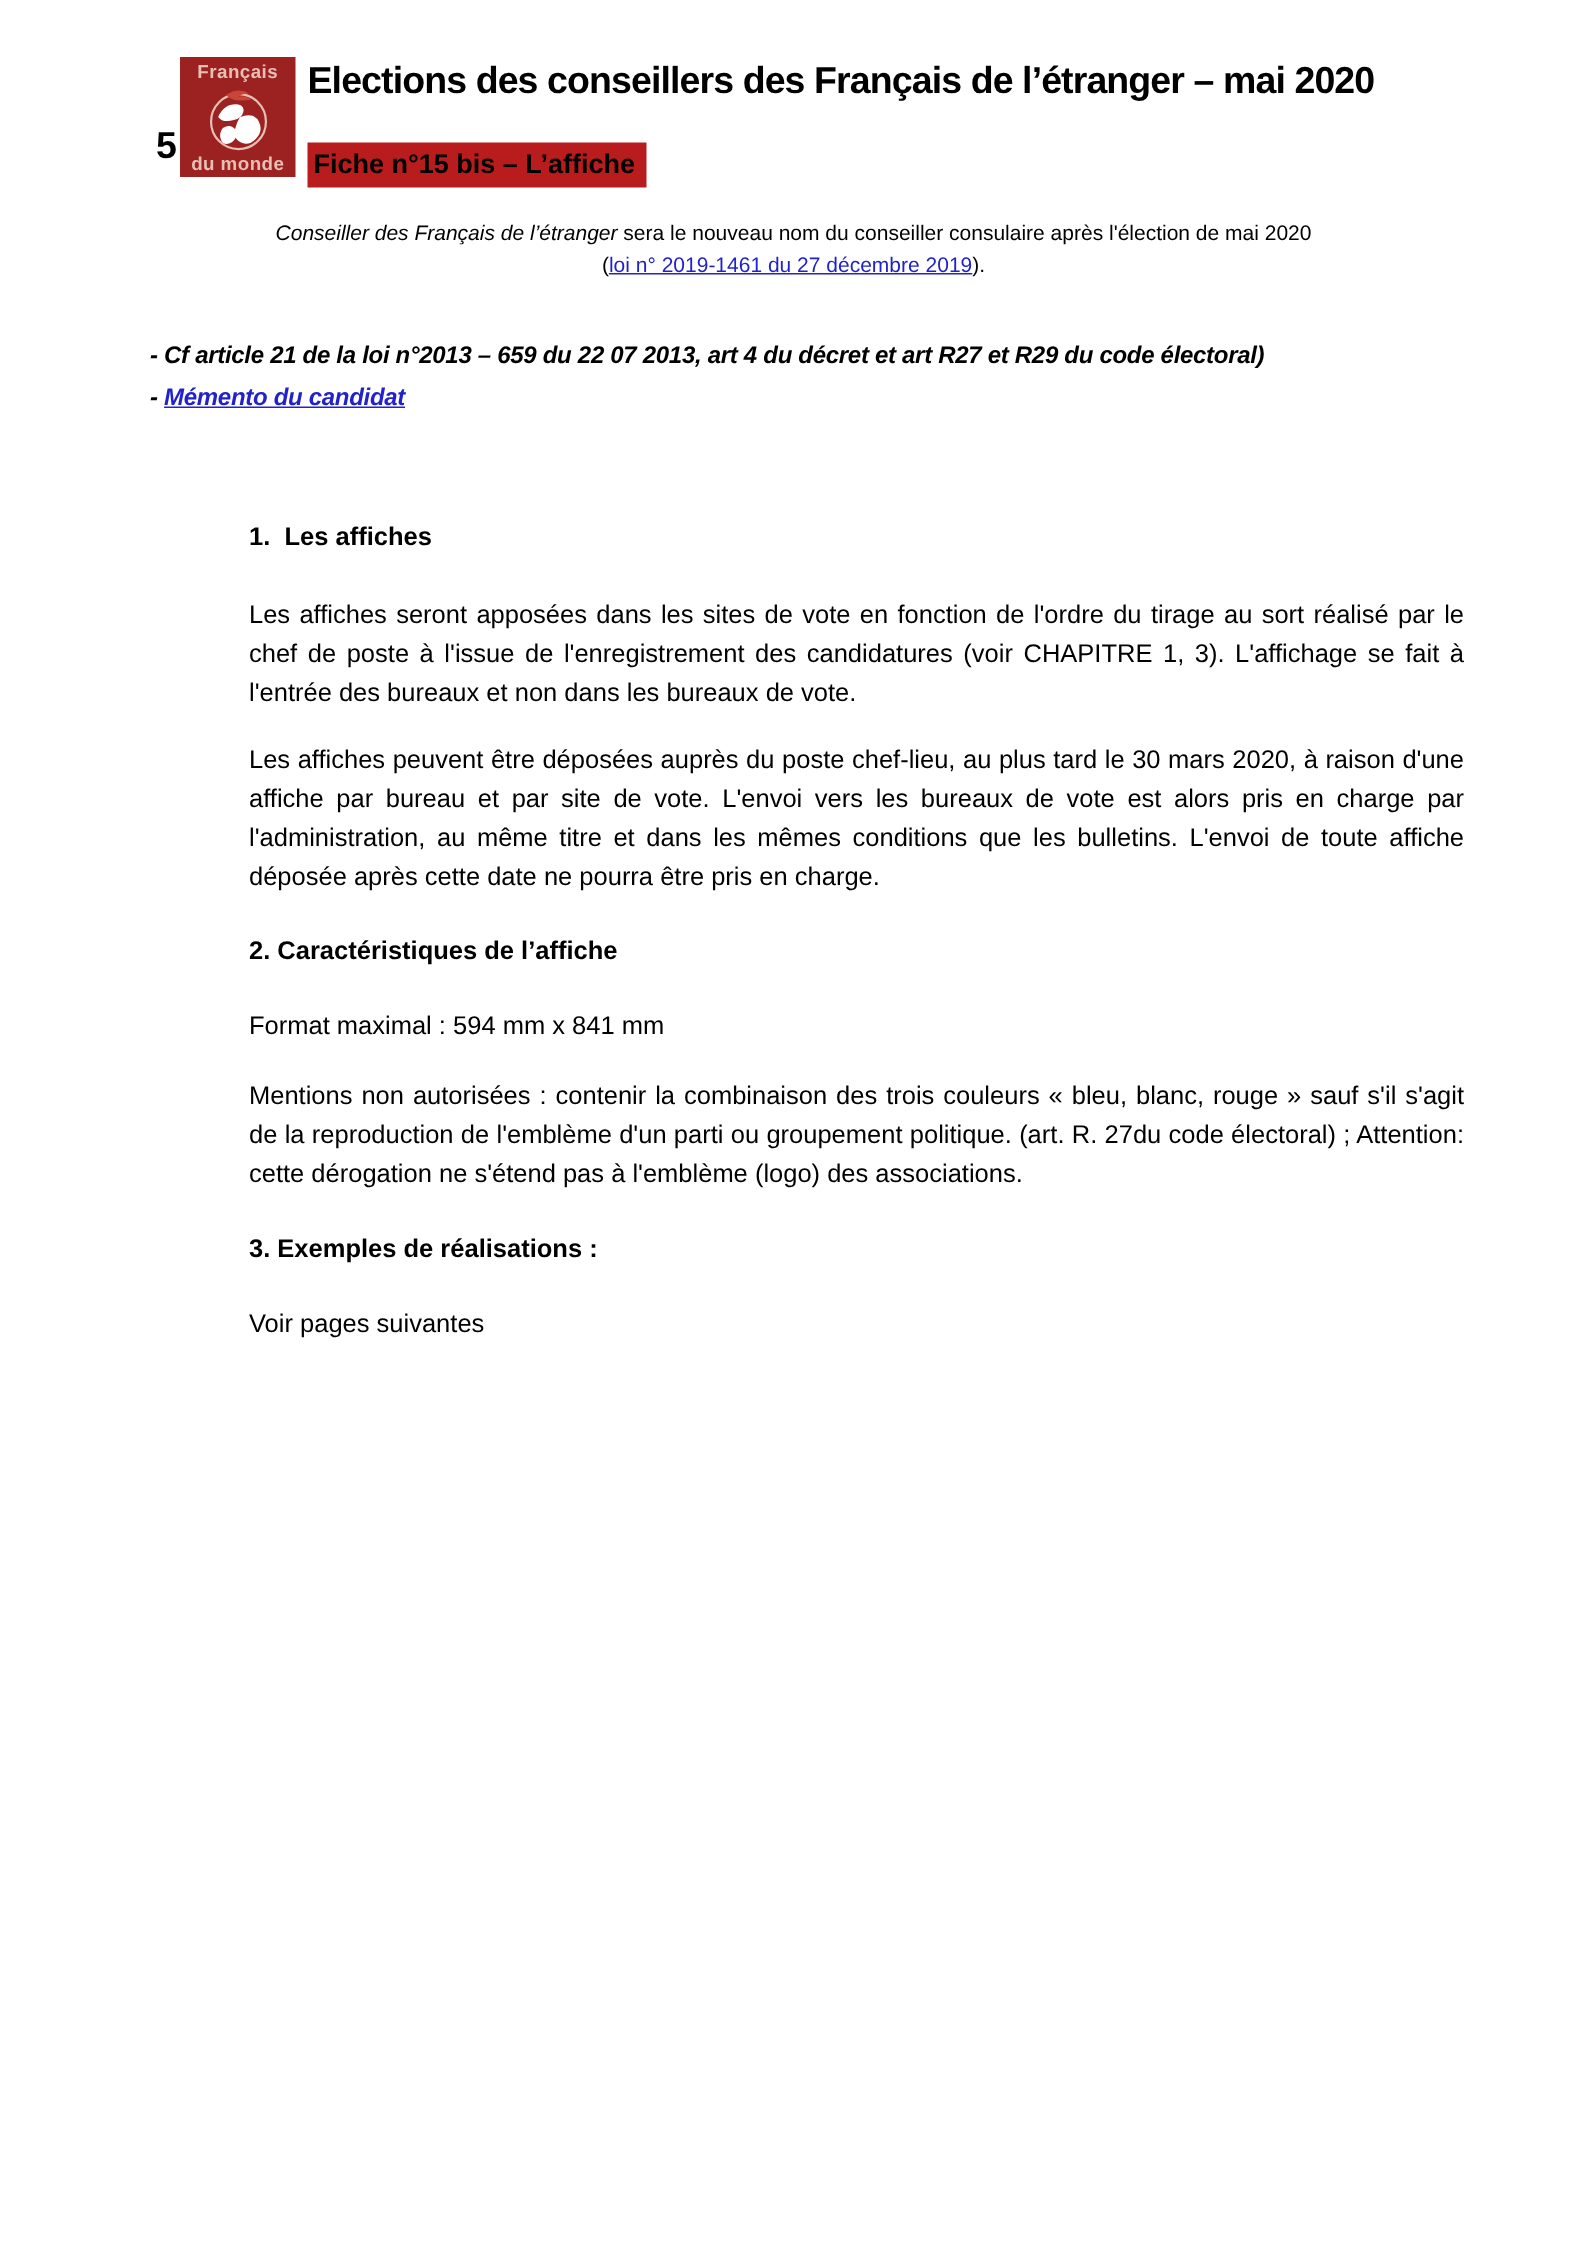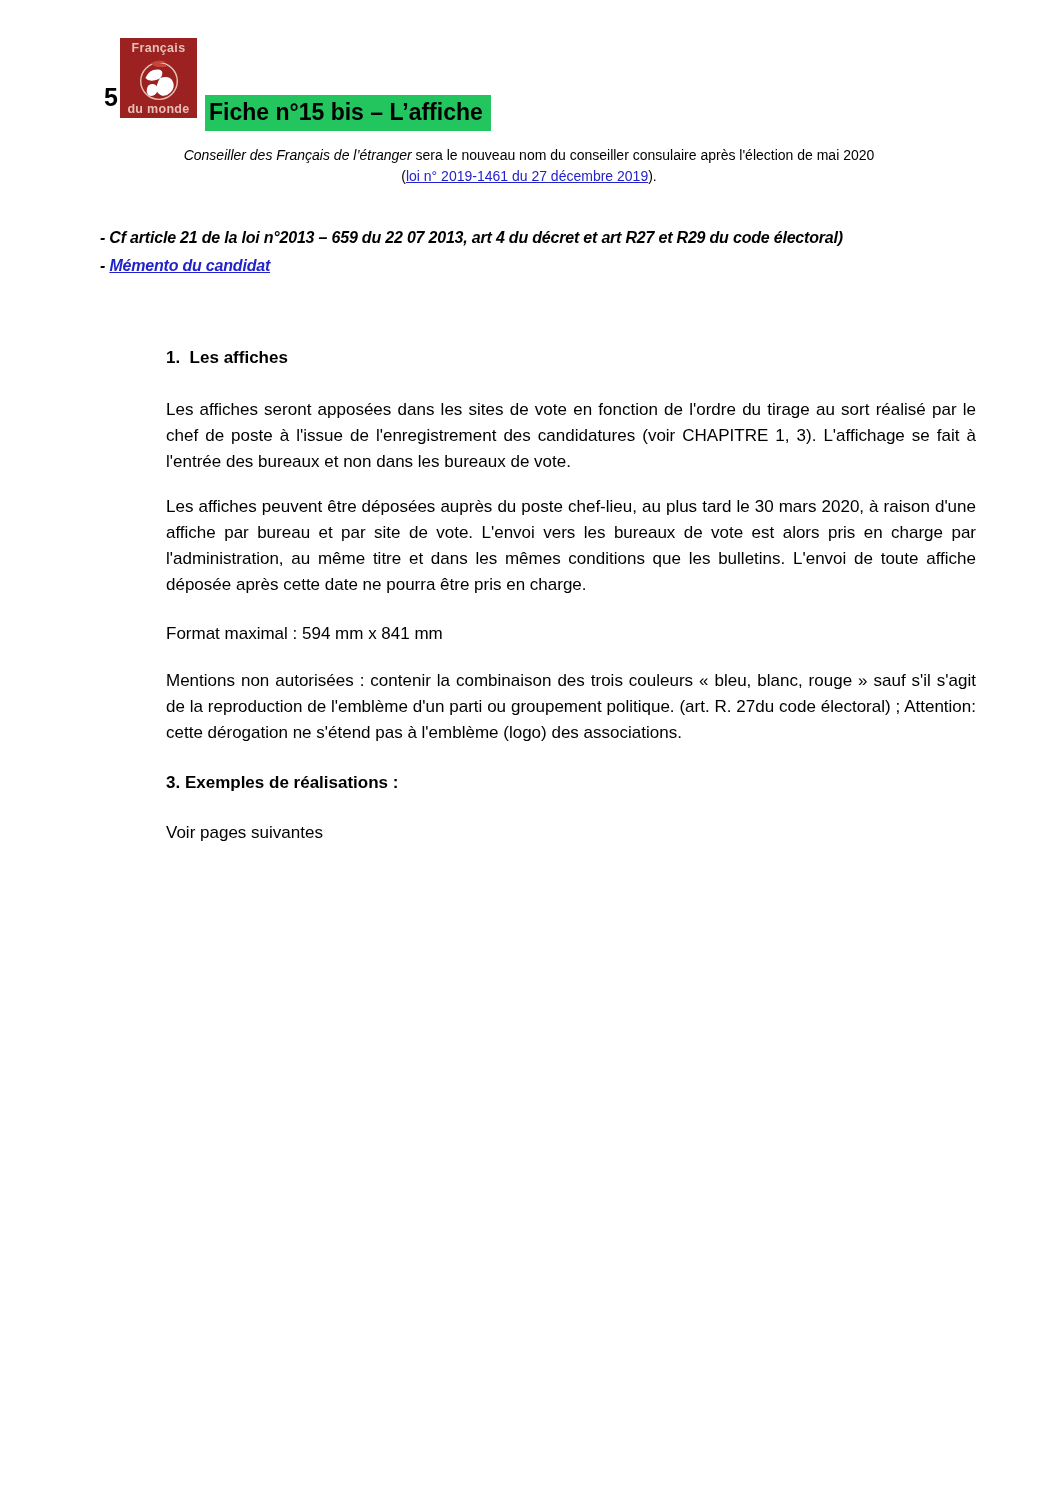--- a/index.html
+++ b/index.html
@@ -49,22 +49,22 @@
     left: 205px; top: 40px;
     font-size: 25px;
     font-weight: bold;
     letter-spacing: -0.6px;
     white-space: nowrap;
   }
 
   .fiche {
     position: absolute;
     left: 205px; top: 95px;
-    background: #22c55e;
-    font-size: 23px;
+    background: #b91c1c;
+    font-size: 18px;
     font-weight: bold;
     padding: 4px 8px 5px 4px;
     white-space: nowrap;
   }
 
   .note {
     position: absolute;
     left: 0; top: 145px;
     width: 100%;
     text-align: center;
@@ -160,38 +160,40 @@
       <path d="M9 21 q4 -9 13 -8 q4 1 3 5 q-1 4 -6 5 q-7 2 -10 -2 z" fill="#ffffff"></path>
       <path d="M23 21 q9 -3 12 3 q3 6 -2 11 q-5 5 -10 2 q-5 -3 -3 -9 q1 -4 3 -7 z" fill="#ffffff"></path>
       <path d="M12 28 q5 -3 8 1 q2 5 -2 8 q-5 3 -7 -1 q-2 -4 1 -8 z" fill="#ffffff"></path>
       <path d="M14 7 q8 -5 15 -1 q-5 0 -7 2 q5 -1 8 2 q-8 1 -11 0 q-3 -1 -5 -3 z" fill="#c8453a"></path>
     </svg>
     <div class="logo-text">du monde</div>
   </div>
 
   <div class="page-number">5</div>
 
+  <div class="doc-title">Elections des conseillers des Français de l’étranger – mai 2020</div>
 
   <div class="fiche">Fiche n°15 bis – L’affiche</div>
 
   <div class="note">
     <span class="italic">Conseiller des Français de l’étranger</span><span> sera le nouveau nom du conseiller consulaire après l'élection de mai 2020</span><br>
     <span>(</span><span class="blue-link">loi n° 2019-1461 du 27 décembre 2019</span><span>).</span>
   </div>
 
   <div class="refs">
     <span>- Cf article 21 de la loi n°2013 – 659 du 22 07 2013, art 4 du décret et art R27 et R29 du code électoral)</span><br>
     <span>- </span><span class="blue-link">Mémento du candidat</span>
   </div>
 
   <div class="main">
     <div class="heading mb26">1.  Les affiches</div>
     <p class="mb19">Les affiches seront apposées dans les sites de vote en fonction de l'ordre du tirage au sort réalisé par le chef de poste à l'issue de l'enregistrement des candidatures (voir CHAPITRE 1, 3). L'affichage se fait à l'entrée des bureaux et non dans les bureaux de vote.</p>
     <p class="mb23">Les affiches peuvent être déposées auprès du poste chef-lieu, au plus tard le 30 mars 2020, à raison d'une affiche par bureau et par site de vote. L'envoi vers les bureaux de vote est alors pris en charge par l'administration, au même titre et dans les mêmes conditions que les bulletins. L'envoi de toute affiche déposée après cette date ne pourra être pris en charge.</p>
 
+    <div class="heading mb24">2. Caractéristiques de l’affiche</div>
     <p class="plain-line mb21">Format maximal : 594 mm x 841 mm</p>
     <p class="mb24">Mentions non autorisées : contenir la combinaison des trois couleurs « bleu, blanc, rouge » sauf s'il s'agit de la reproduction de l'emblème d'un parti ou groupement politique. (art. R. 27du code électoral) ; Attention: cette dérogation ne s'étend pas à l'emblème (logo) des associations.</p>
 
     <div class="heading mb24">3. Exemples de réalisations :</div>
     <p class="plain-line">Voir pages suivantes</p>
   </div>
 
   <div class="footer">
     <div class="footer-org">Français du monde-adfe</div>
     <div class="icons">

